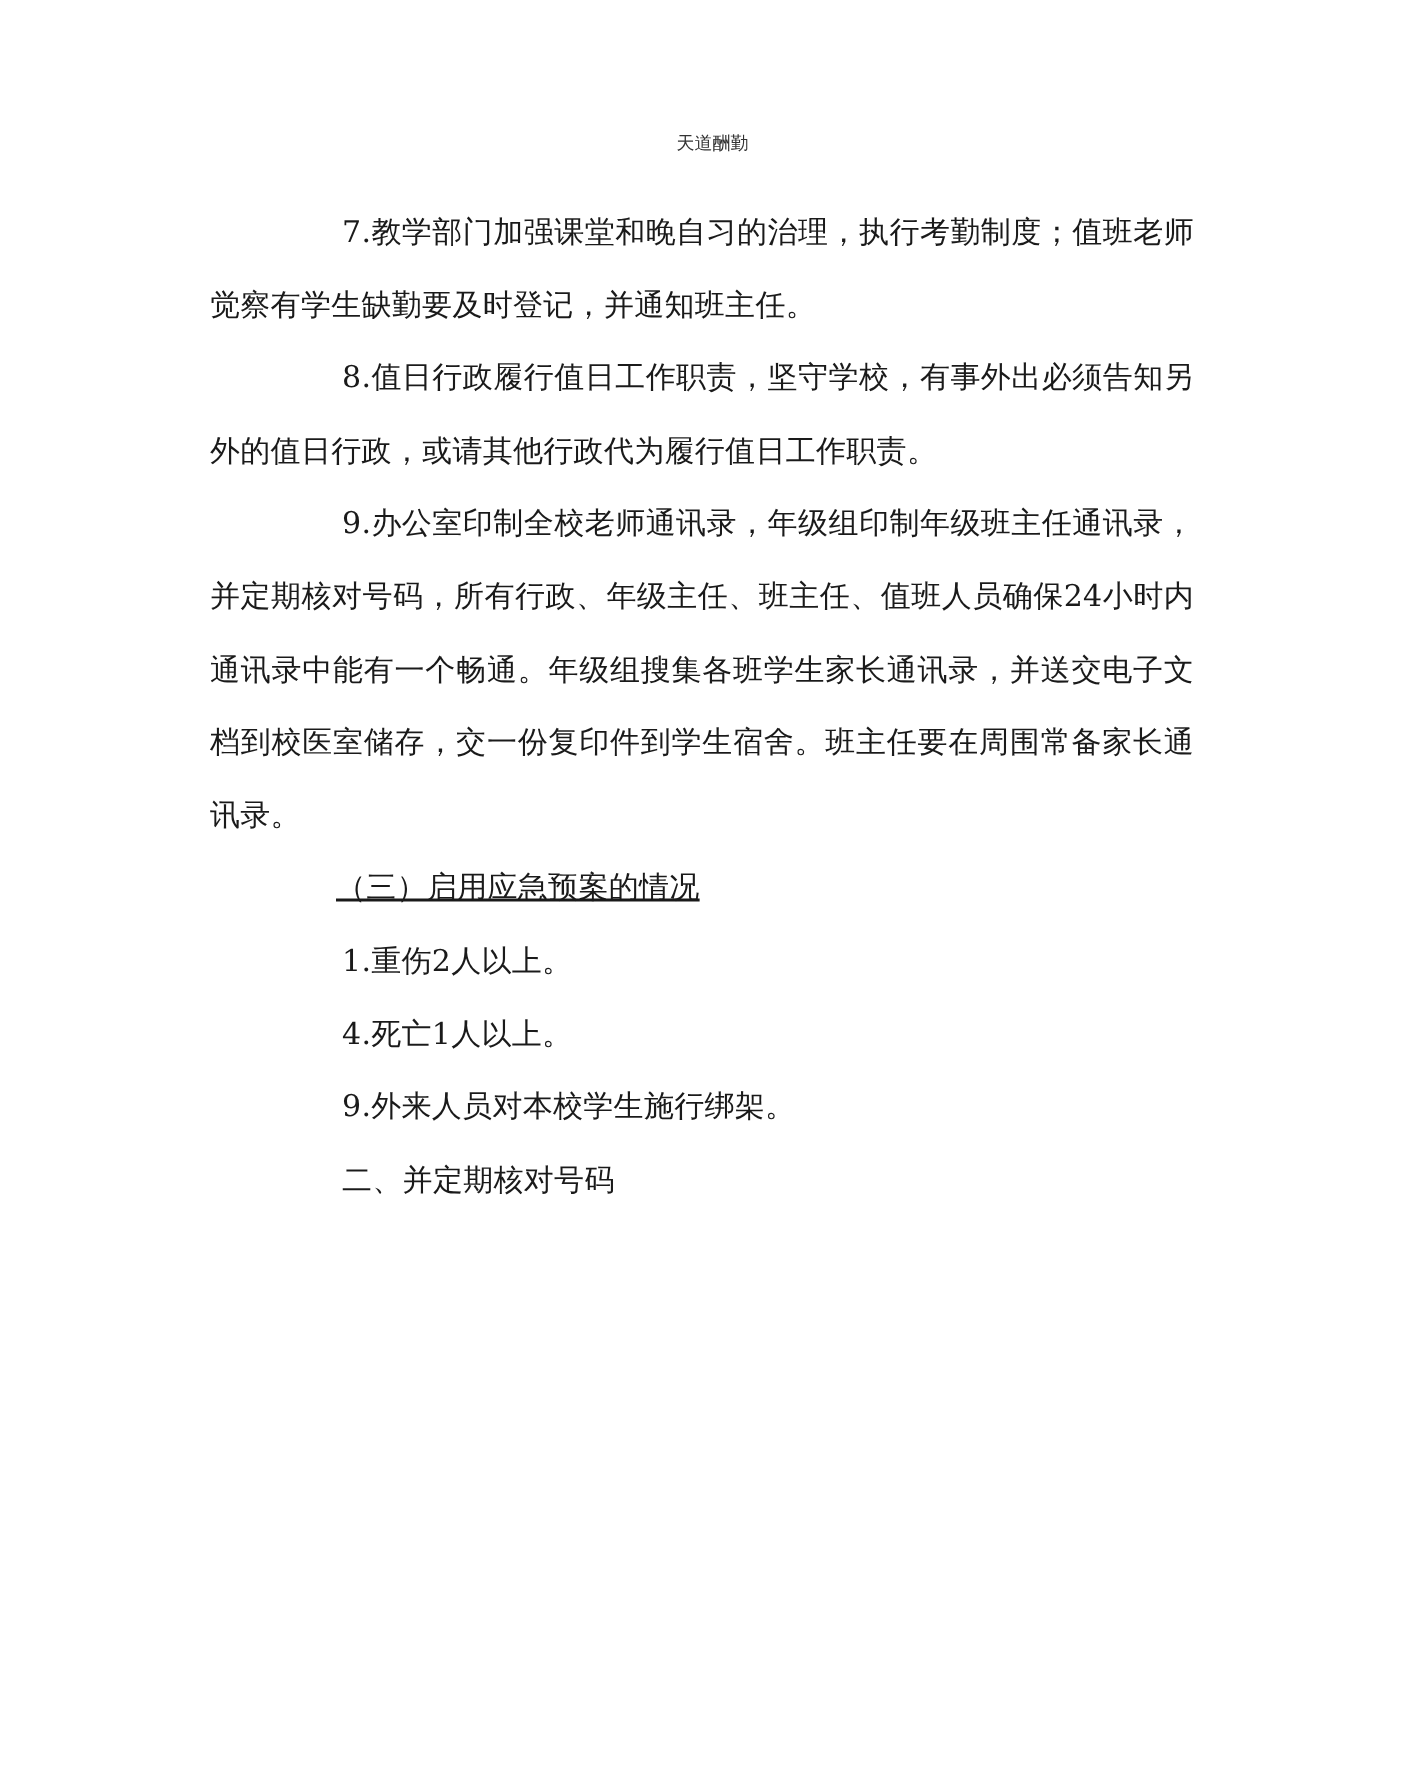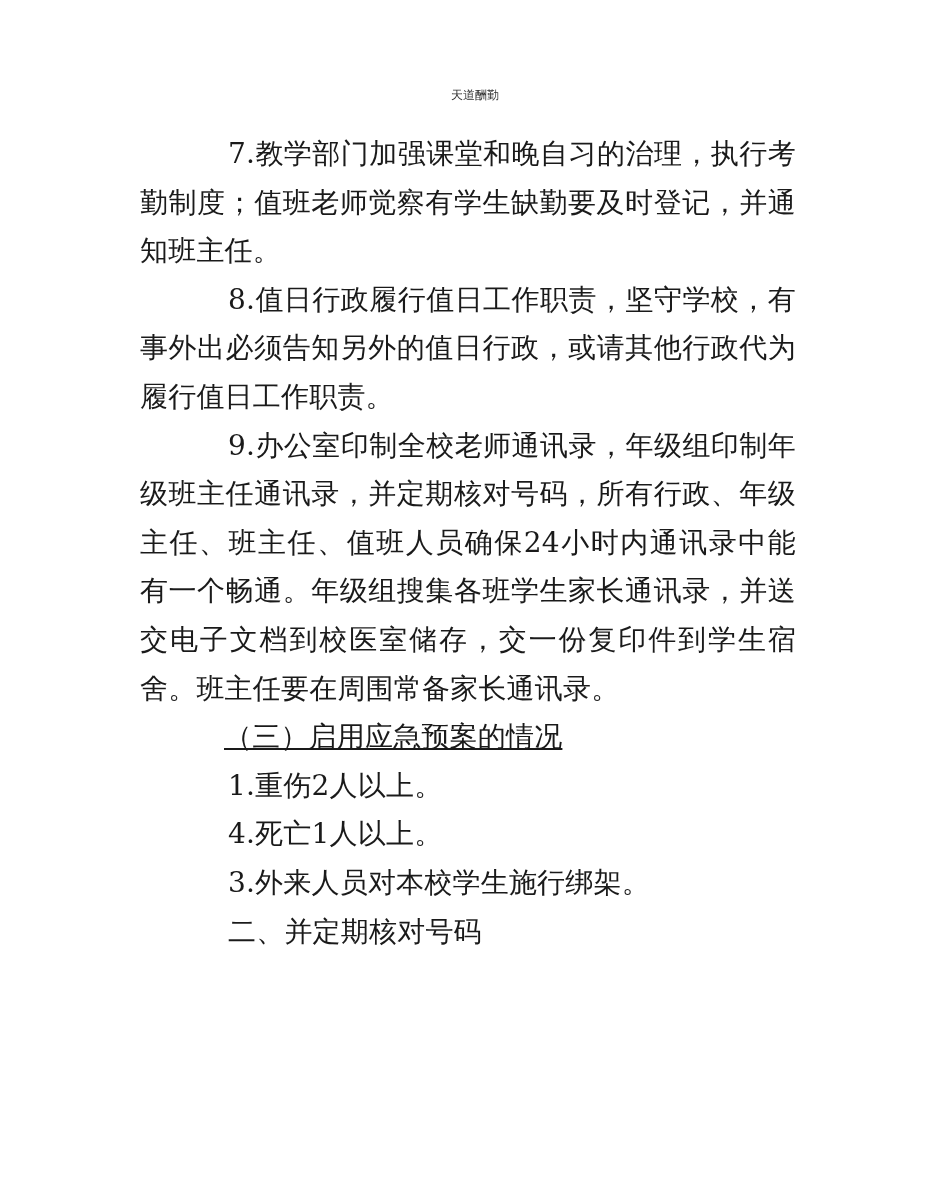--- a/index.html
+++ b/index.html
@@ -1,32 +1,32 @@
 <!DOCTYPE html>
 <html><head>
 <meta charset="utf-8">
 <style>
   html, body { margin: 0; padding: 0; background: #ffffff; }
   body { width: 950px; height: 1189px; position: relative; overflow: hidden;
          font-family: "DejaVu Serif", "Liberation Serif", serif; color: #1a1a1a; }
   .header { position: absolute; top: 62px; left: 0; width: 950px; text-align: center;
             font-size: 12px; color: #333; font-family: "DejaVu Sans", sans-serif; margin-top: 25px; }
   .content { position: absolute; top: 130px; left: 140px; width: 656px; }
-  .p { font-size: 28px; line-height: 48.6px; margin: 0; text-align: justify;
+  .p { font-size: 20px; line-height: 48.6px; margin: 0; text-align: justify;
        text-align-last: left; letter-spacing: 0.2px; white-space: normal; }
   .indent { text-indent: 88px; }
   .indent2 { text-indent: 84px; text-decoration: underline; }
 </style>
 </head>
 <body>
 
 <div class="header">天道酬勤</div>
 
 <div class="content">
   <p class="p indent">7.教学部门加强课堂和晚自习的治理，执行考勤制度；值班老师觉察有学生缺勤要及时登记，并通知班主任。</p>
   <p class="p indent">8.值日行政履行值日工作职责，坚守学校，有事外出必须告知另外的值日行政，或请其他行政代为履行值日工作职责。</p>
   <p class="p indent">9.办公室印制全校老师通讯录，年级组印制年级班主任通讯录，并定期核对号码，所有行政、年级主任、班主任、值班人员确保24小时内通讯录中能有一个畅通。年级组搜集各班学生家长通讯录，并送交电子文档到校医室储存，交一份复印件到学生宿舍。班主任要在周围常备家长通讯录。</p>
   <p class="p indent2">（三）启用应急预案的情况</p>
   <p class="p indent">1.重伤2人以上。</p>
   <p class="p indent">4.死亡1人以上。</p>
-  <p class="p indent">3.外来人员对本校学生施行绑架。</p>
+  <p class="p indent">9.外来人员对本校学生施行绑架。</p>
   <p class="p indent">二、并定期核对号码</p>
 </div>
 
 </body></html>

